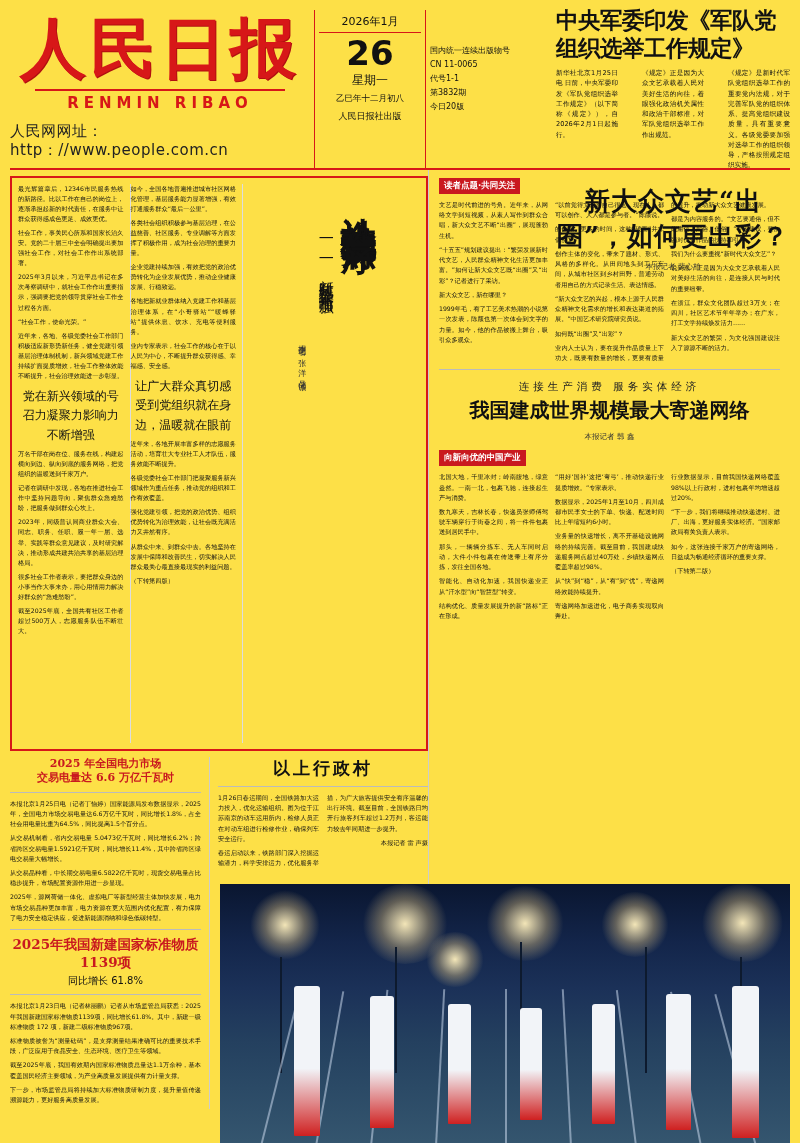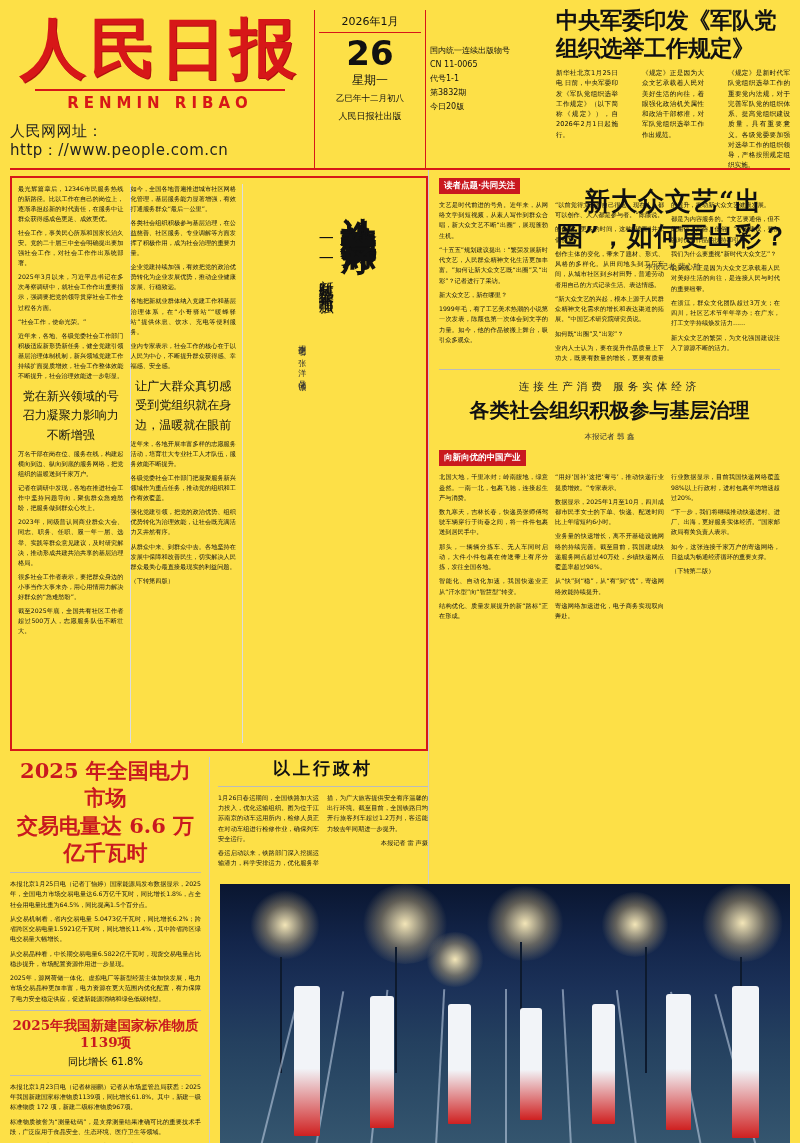--- a/index.html
+++ b/index.html
@@ -93,21 +93,21 @@
   }
 
   .hline{border-top:1px solid #bbb;margin:6px 0;}
 
   
   .lower{display:flex;margin-top:6px;}
   .lower .lcol{width:200px;padding-right:8px;box-sizing:border-box;border-right:1px solid #ccc;}
   .lower .rcol{width:218px;padding-left:8px;box-sizing:border-box;}
   .h-red{
     color:#c9191f;font-family:"DejaVu Serif","Liberation Serif",serif;
-    font-weight:bold;font-size:21px;text-align:center;line-height:1.3;
+    font-weight:bold;font-size:11px;text-align:center;line-height:1.3;
   }
   .h-black{
     font-family:"DejaVu Serif","Liberation Serif",serif;font-weight:bold;
     font-size:17px;text-align:center;letter-spacing:3px;
   }
   .h-sub{font-size:11px;text-align:center;margin-top:3px;}
   .tiny{font-size:6.2px;line-height:1.65;text-align:justify;}
   .tiny p{margin:0 0 4px 0;}
   .two{column-count:2;column-gap:8px;}
   .tagbox{
@@ -273,21 +273,21 @@
         <p>都是为内容服务的。“文艺要通俗，但不能庸俗、媚俗、低俗。”专家建议，要加强对优秀作品的扶持和引导。</p>
         <p>我们为什么要重视“新时代大众文艺”？</p>
         <p>说到底，正是因为大众文艺承载着人民对美好生活的向往，是连接人民与时代的重要纽带。</p>
         <p>在浙江，群众文化团队超过3万支；在四川，社区艺术节年年举办；在广东，打工文学持续焕发活力……</p>
         <p>新大众文艺的繁荣，为文化强国建设注入了源源不断的活力。</p>
       </div>
 
       <div class="hline"></div>
 
       <div class="kicker">连接生产消费   服务实体经济</div>
-      <div class="r-h2">各类社会组织积极参与基层治理</div>
+      <div class="r-h2">我国建成世界规模最大寄递网络</div>
       <div class="byline-c">本报记者  韩  鑫</div>
 
       <div class="tagline">
         <span class="tagbox">向新向优的中国产业</span>
       </div>
 
       <div class="r-small r-three">
         <p>北国大地，千里冰封；岭南腹地，绿意盎然。一南一北，包裹飞驰，连接起生产与消费。</p>
         <p>数九寒天，吉林长春，快递员张师傅驾驶车辆穿行于街巷之间，将一件件包裹送到居民手中。</p>
         <p>那头，一辆辆分拣车、无人车同时启动，大件小件包裹在传送带上有序分拣，发往全国各地。</p>

